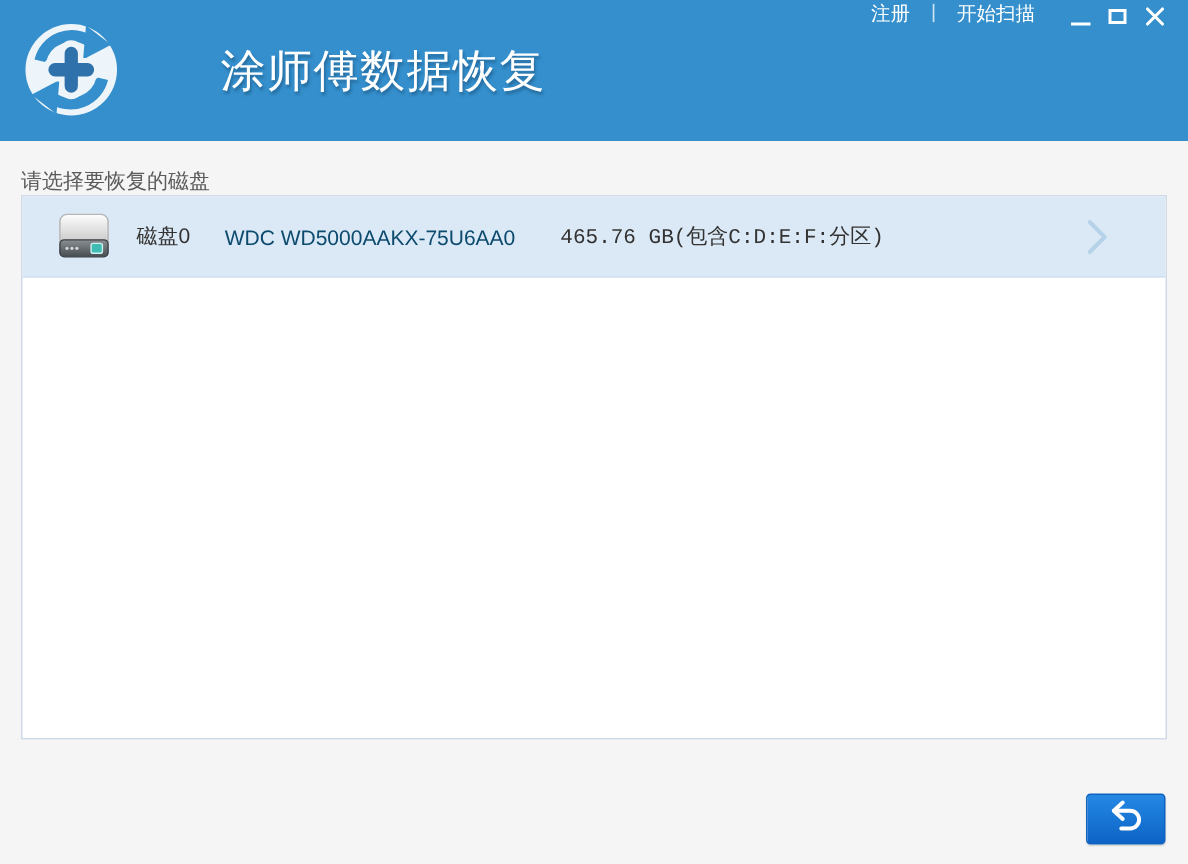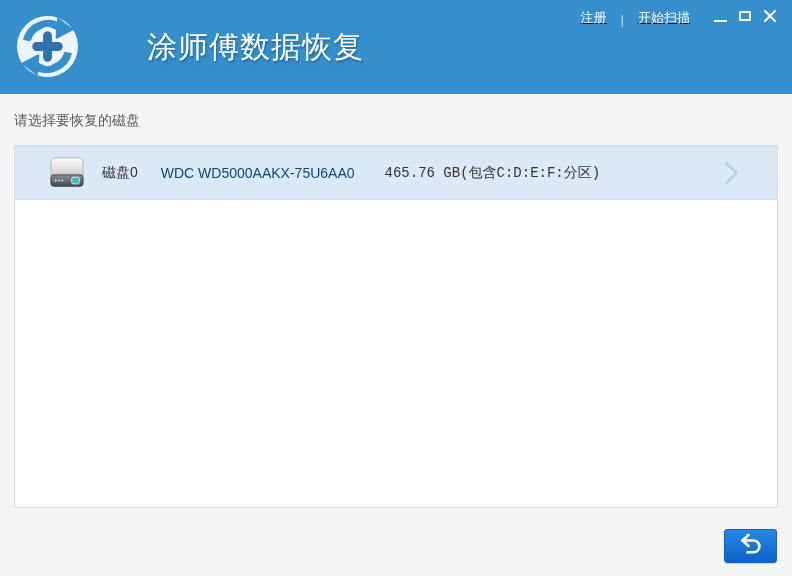--- a/index.html
+++ b/index.html
@@ -20,47 +20,47 @@
     position:absolute; left:99px; top:27px;
     font-size:30px; color:#ffffff; letter-spacing:1px;
     text-shadow:1px 2px 2px rgba(20,60,95,0.45);
     white-space:nowrap;
     margin-left:48px;
   }
 
   
   .titlebar {
     position:absolute; top:0; right:0; height:27px;
-    display:flex; align-items:flex-end; padding-right:11px;text-decoration:underline;
+    display:flex; align-items:flex-start; padding-right:11px;
   }
   .tb-link {
     color:#ffffff; font-size:13px; cursor:pointer; white-space:nowrap;
   }
   .tb-sep { color:rgba(255,255,255,0.75); font-size:13px; margin:0 14px; }
   .tb-link + .win-controls { margin-left:16px; }
   .win-controls { display:flex; align-items:center; margin-left:16px; }
   .ctrl {
     width:22px; height:22px; display:flex; align-items:center; justify-content:center;
     cursor:pointer; margin-left:3px;
   }
   .ctrl-min .glyph { width:13px; height:2px; background:#ffffff; margin-top:9px; }
   .ctrl-max .glyph { width:12px; height:10px; border:2px solid #ffffff; }
 
   
   .content { padding:0 14px; }
   .prompt {
-    margin:18px 0 15px 0; font-size:14px; color:#5b5b5b;
+    margin:18px 0 0 0; font-size:14px; color:#5b5b5b;
   }
   .panel {
     background:#ffffff; border:1px solid #cfdae7; height:363px;
     overflow:hidden;
   }
   .disk-row {
     height:54px; background:#dbe8f5; border-bottom:1px solid #cfe0ef;
-    display:flex; align-items:center; padding-left:33px; cursor:pointer;
+    display:flex; align-items:center; padding-left:22px; cursor:pointer;
   }
   .disk-icon { width:38px; height:34px; flex:0 0 auto; margin-right:16px; }
   .disk-name { font-size:14px; color:#333333; margin-right:23px; white-space:nowrap; }
   .disk-model { font-size:14px; color:#0c4a6e; margin-right:30px; white-space:nowrap; }
   .disk-capacity { font-size:14px; color:#333333; white-space:nowrap;font-family:Liberation Mono, monospace; }
   .chevron { margin-left:auto; margin-right:38px; display:flex; align-items:center; }
 
   
   .footer {
     position:absolute; right:15px; bottom:13px;

